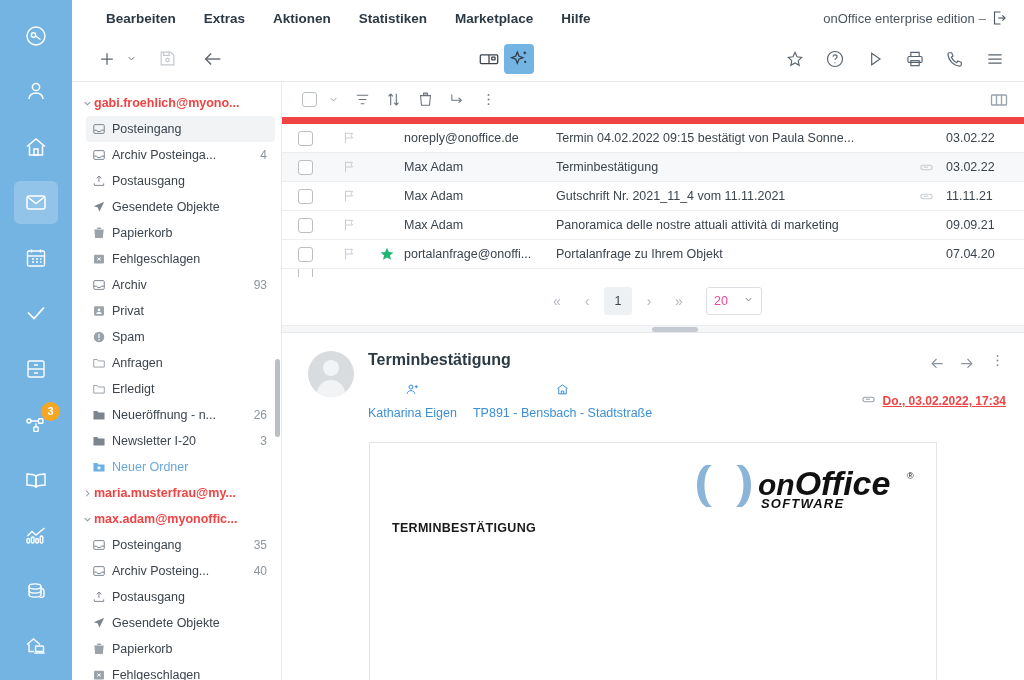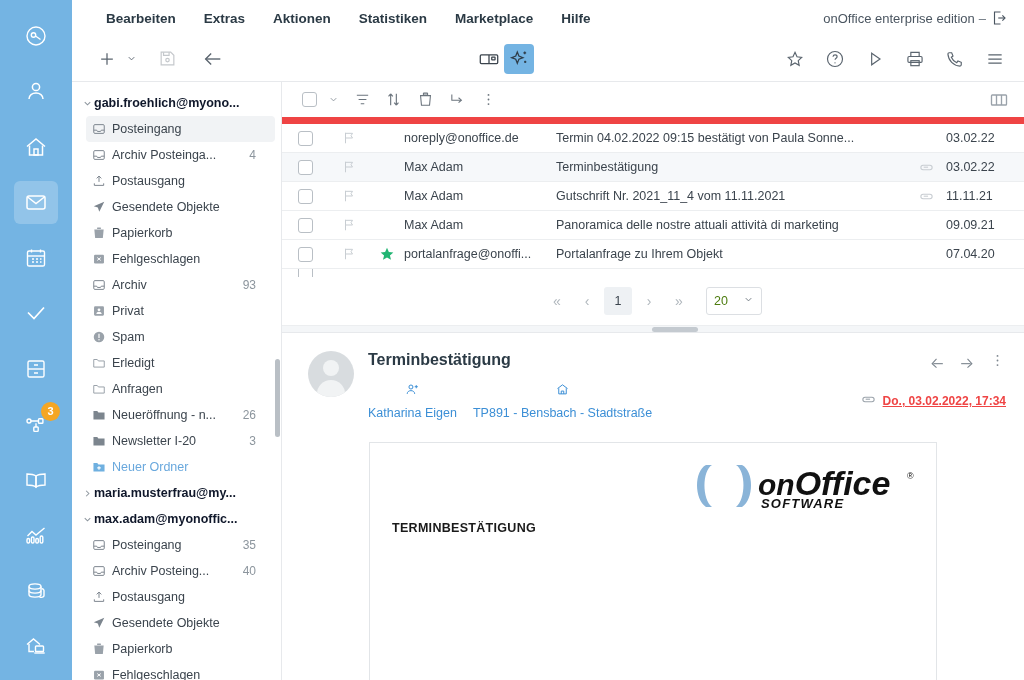--- a/index.html
+++ b/index.html
@@ -65,28 +65,28 @@
   .body { flex: 1; display: flex; min-height: 0; }
 
   
   .folders {
     width: 210px; flex: 0 0 210px; background: #fff;
     border-right: 1px solid #e7e9ec;
     padding: 8px 0 0 0; position: relative; overflow: hidden;
   }
   .acct-row {
     display: flex; align-items: center; height: 26px;
-    padding: 0 8px 0 8px; font-size: 12.5px; font-weight: 700; color: #0f172a;
+    padding: 0 8px 0 8px; font-size: 12.5px; font-weight: 700; color: #ef4444;
     cursor: pointer; white-space: nowrap;
   }
   .caret { width: 14px; flex: 0 0 14px; color: #8c959d; font-size: 11px; display: flex; align-items: center; justify-content: center; }
   .acct-name { overflow: hidden; text-overflow: ellipsis; white-space: nowrap; }
   .folder-row {
     display: flex; align-items: center; height: 26px;
-    margin: 0 6px 0 14px; padding: 0 19px 0 6px;
+    margin: 0 6px 0 14px; padding: 0 8px 0 6px;
     font-size: 12.5px; color: #3b444d; cursor: pointer;
     border-radius: 4px; white-space: nowrap;
   }
   .folder-row.sel { background: #f1f3f5; }
   .folder-row .ico { width: 20px; flex: 0 0 20px; display: flex; align-items: center; color: #7c858e; }
   .folder-row .lbl { flex: 1; overflow: hidden; text-overflow: ellipsis; white-space: nowrap; }
   .folder-row .cnt { color: #8c959d; font-size: 12px; padding-left: 6px; }
   .folder-row.newfolder { color: #69a8dd; }
   .sb-scroll {
     position: absolute; right: 1px; top: 277px;
@@ -122,21 +122,21 @@
   .c-date { width: 78px; flex: 0 0 78px; text-align: left; color: #3b444d; }
 
   
   .pager { height: 48px; display: flex; align-items: center; justify-content: center; gap: 4px; }
   .pg { width: 26px; height: 26px; display: flex; align-items: center; justify-content: center;
         color: #b0b7bd; font-size: 14px; cursor: pointer; border-radius: 3px; }
   .pg.num { color: #3b444d; background: #eef1f4; font-size: 12.5px; width: 28px; height: 28px; }
   .pg-select {
     margin-left: 10px; height: 28px; min-width: 56px; border: 1px solid #dcdfe3; border-radius: 3px;
     display: flex; align-items: center; justify-content: space-between; padding: 0 7px;
-    font-size: 12.5px; color: #4d7c0f; cursor: pointer; gap: 8px; background: #fff;
+    font-size: 12.5px; color: #ec4899; cursor: pointer; gap: 8px; background: #fff;
   }
   .hsb-track { height: 7px; background: #f4f6f8; position: relative; border-top: 1px solid #eceef0; }
   .hsb-thumb { position: absolute; left: 370px; top: 1px; width: 46px; height: 5px; border-radius: 3px; background: #c4cad0; }
 
   
   .detail { flex: 1; overflow: hidden; background: #fff; border-top: 1px solid #e7e9ec; }
   .det-head { display: flex; padding: 18px 18px 0 26px; }
   .avatar {
     width: 46px; height: 46px; border-radius: 50%; background: #d8dcdf;
     flex: 0 0 46px; margin-right: 14px; position: relative; overflow: hidden;
@@ -469,30 +469,30 @@
           </span>
           <span class="lbl">Spam</span>
           <span class="cnt"></span>
         </div>
         <div class="folder-row">
           <span class="ico">
             <svg width="14" height="14" viewBox="0 0 24 24" fill="none" stroke="#9aa2aa" stroke-width="1.7">
                 <path d="M3 19V6h6l2 2.5h10V19z"></path>
               </svg>
           </span>
-          <span class="lbl">Erledigt</span>
+          <span class="lbl">Anfragen</span>
           <span class="cnt"></span>
         </div>
         <div class="folder-row">
           <span class="ico">
             <svg width="14" height="14" viewBox="0 0 24 24" fill="none" stroke="#9aa2aa" stroke-width="1.7">
                 <path d="M3 19V6h6l2 2.5h10V19z"></path>
               </svg>
           </span>
-          <span class="lbl">Anfragen</span>
+          <span class="lbl">Erledigt</span>
           <span class="cnt"></span>
         </div>
         <div class="folder-row">
           <span class="ico">
             <svg width="14" height="14" viewBox="0 0 24 24" fill="#7c858e" stroke="none">
                 <path d="M2.5 19.5V5h6.5l2 2.5h10.5v12z"></path>
               </svg>
           </span>
           <span class="lbl">Neueröffnung - n...</span>
           <span class="cnt">26</span>

